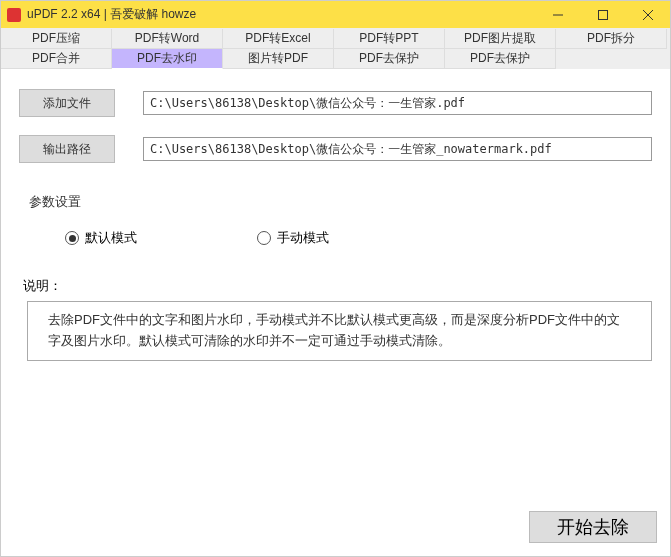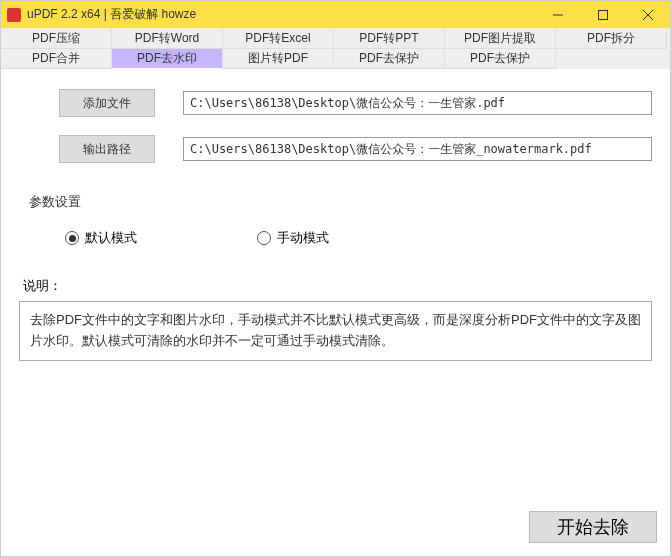--- a/index.html
+++ b/index.html
@@ -69,21 +69,20 @@
     height: 28px;
     background: #ddd;
     border: 1px solid #bbb;
     display: flex;
     align-items: center;
     justify-content: center;
     font-size: 12px;
     color: #333;
     cursor: pointer;
     margin-right: 28px;
-    margin-left: 40px;
   }
   .path-box {
     flex: 1;
     height: 24px;
     border: 1px solid #999;
     padding: 7px 6px;
     display: flex;
     align-items: center;
     font-family: "SimSun", monospace;
     font-size: 12px;
@@ -121,25 +120,26 @@
     width: 7px; height: 7px;
     background: #333;
     border-radius: 50%;
   }
   .desc-label {
     font-size: 13px;
     margin: 24px 0 6px 4px;
   }
   .desc-box {
     border: 1px solid #aaa;
-    padding: 8px 10px;
+    padding: 8px 20px;
     font-size: 13px;
     line-height: 1.6;
     color: #333;
     min-height: 56px;
+    margin-left: 8px;
   }
   .footer {
     position: absolute;
     right: 14px;
     bottom: 14px;
   }
   .start-btn {
     width: 128px;
     height: 32px;
     background: #ddd;

